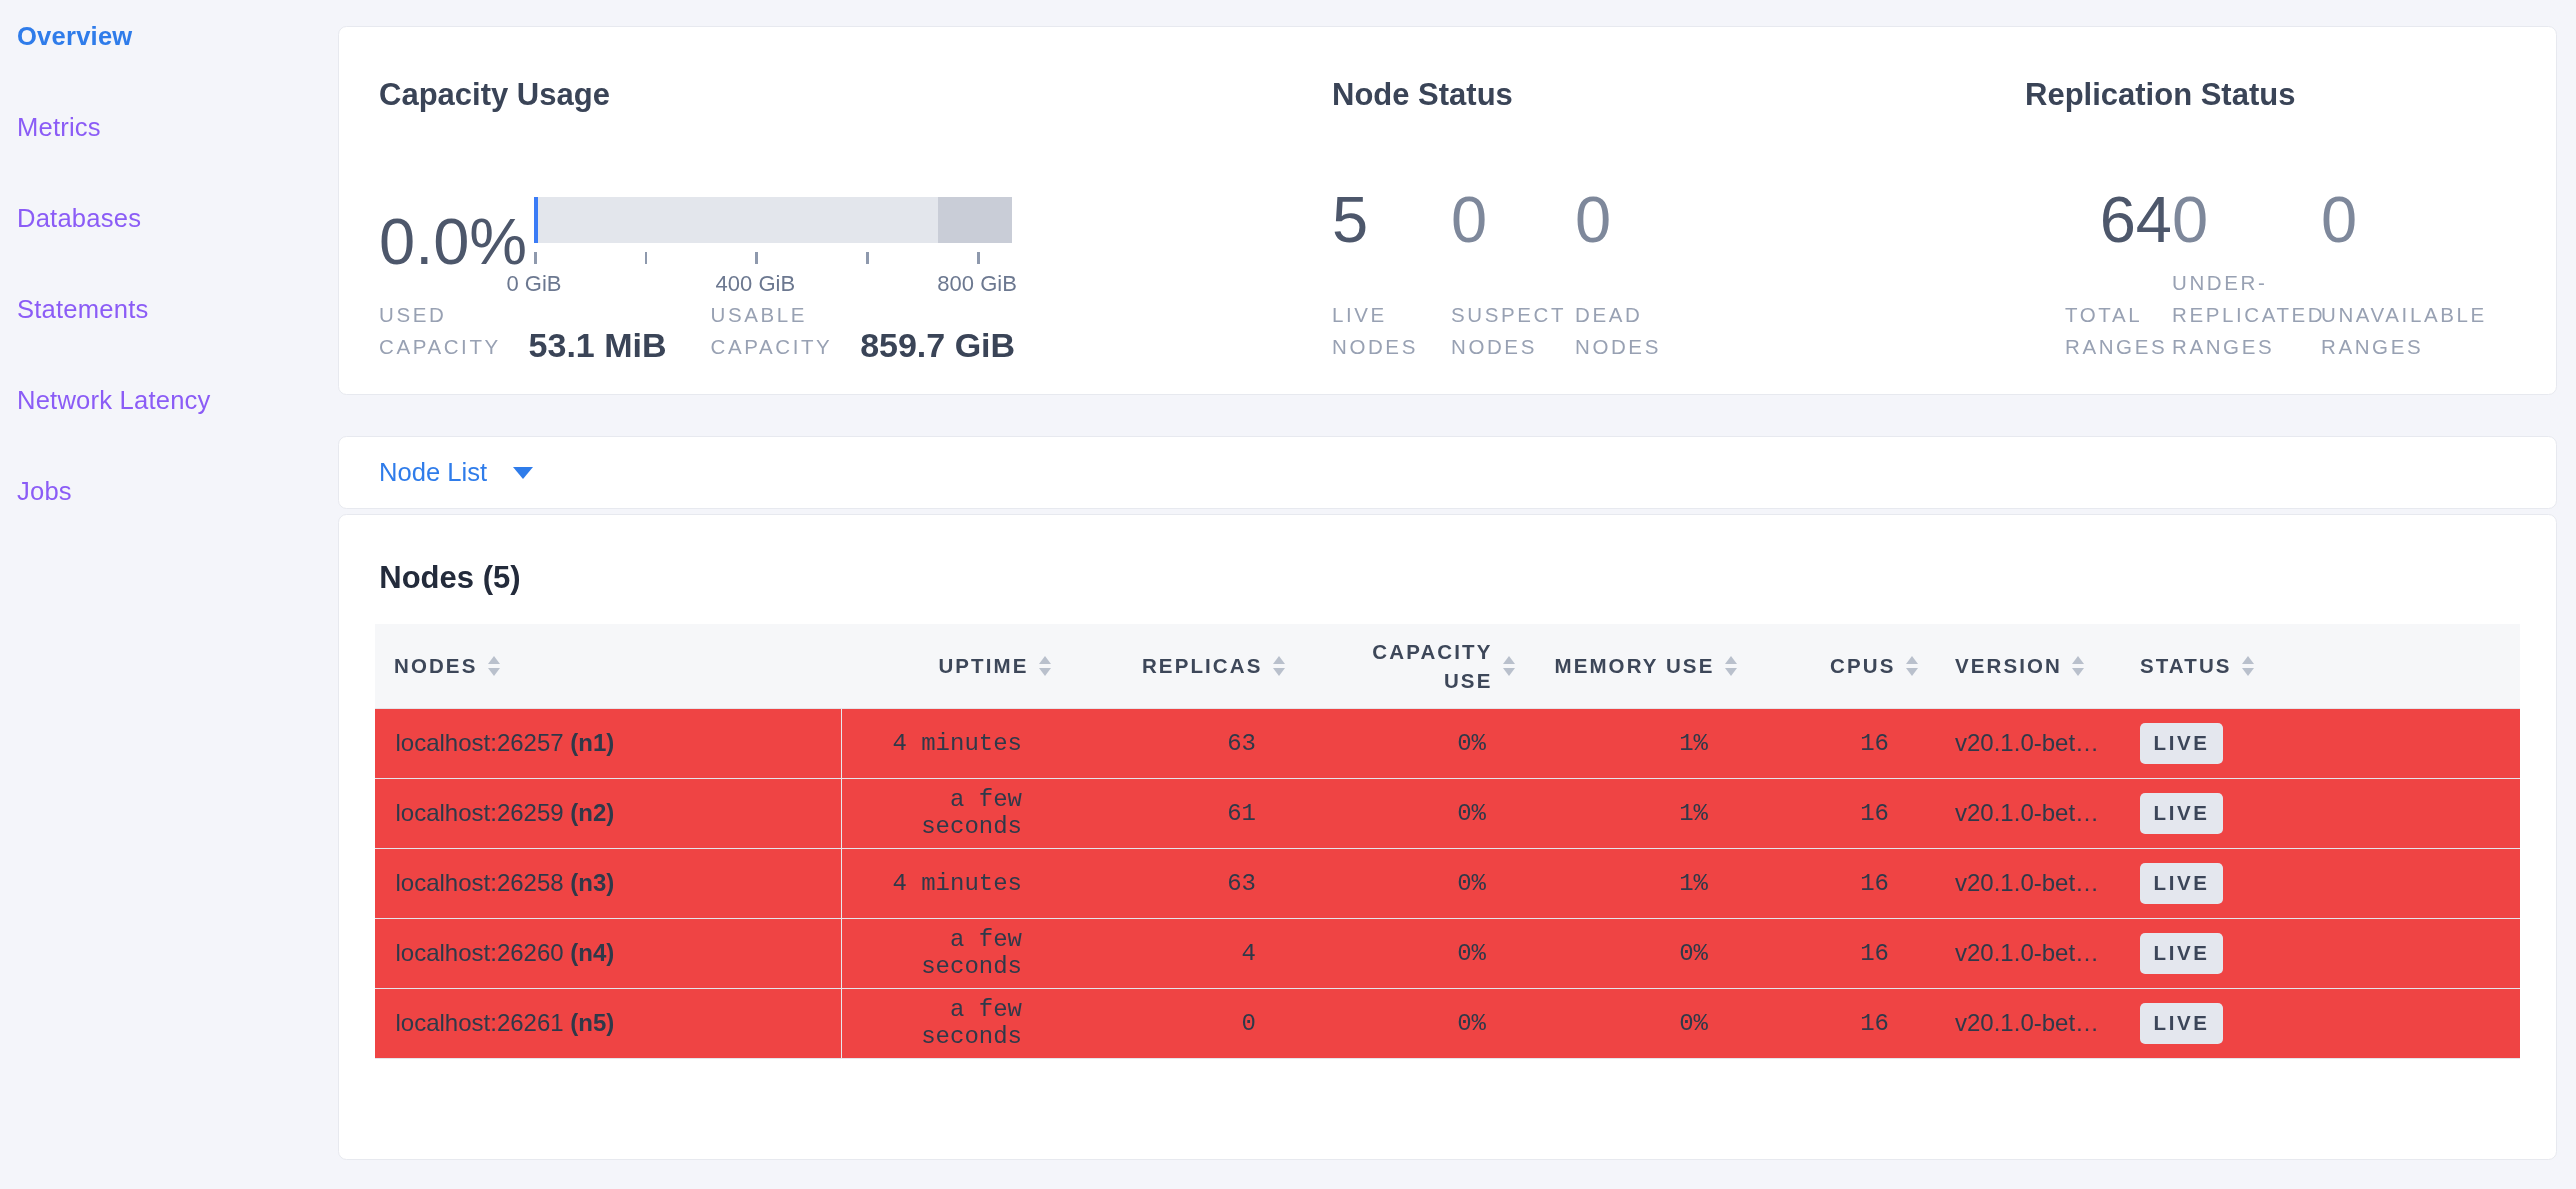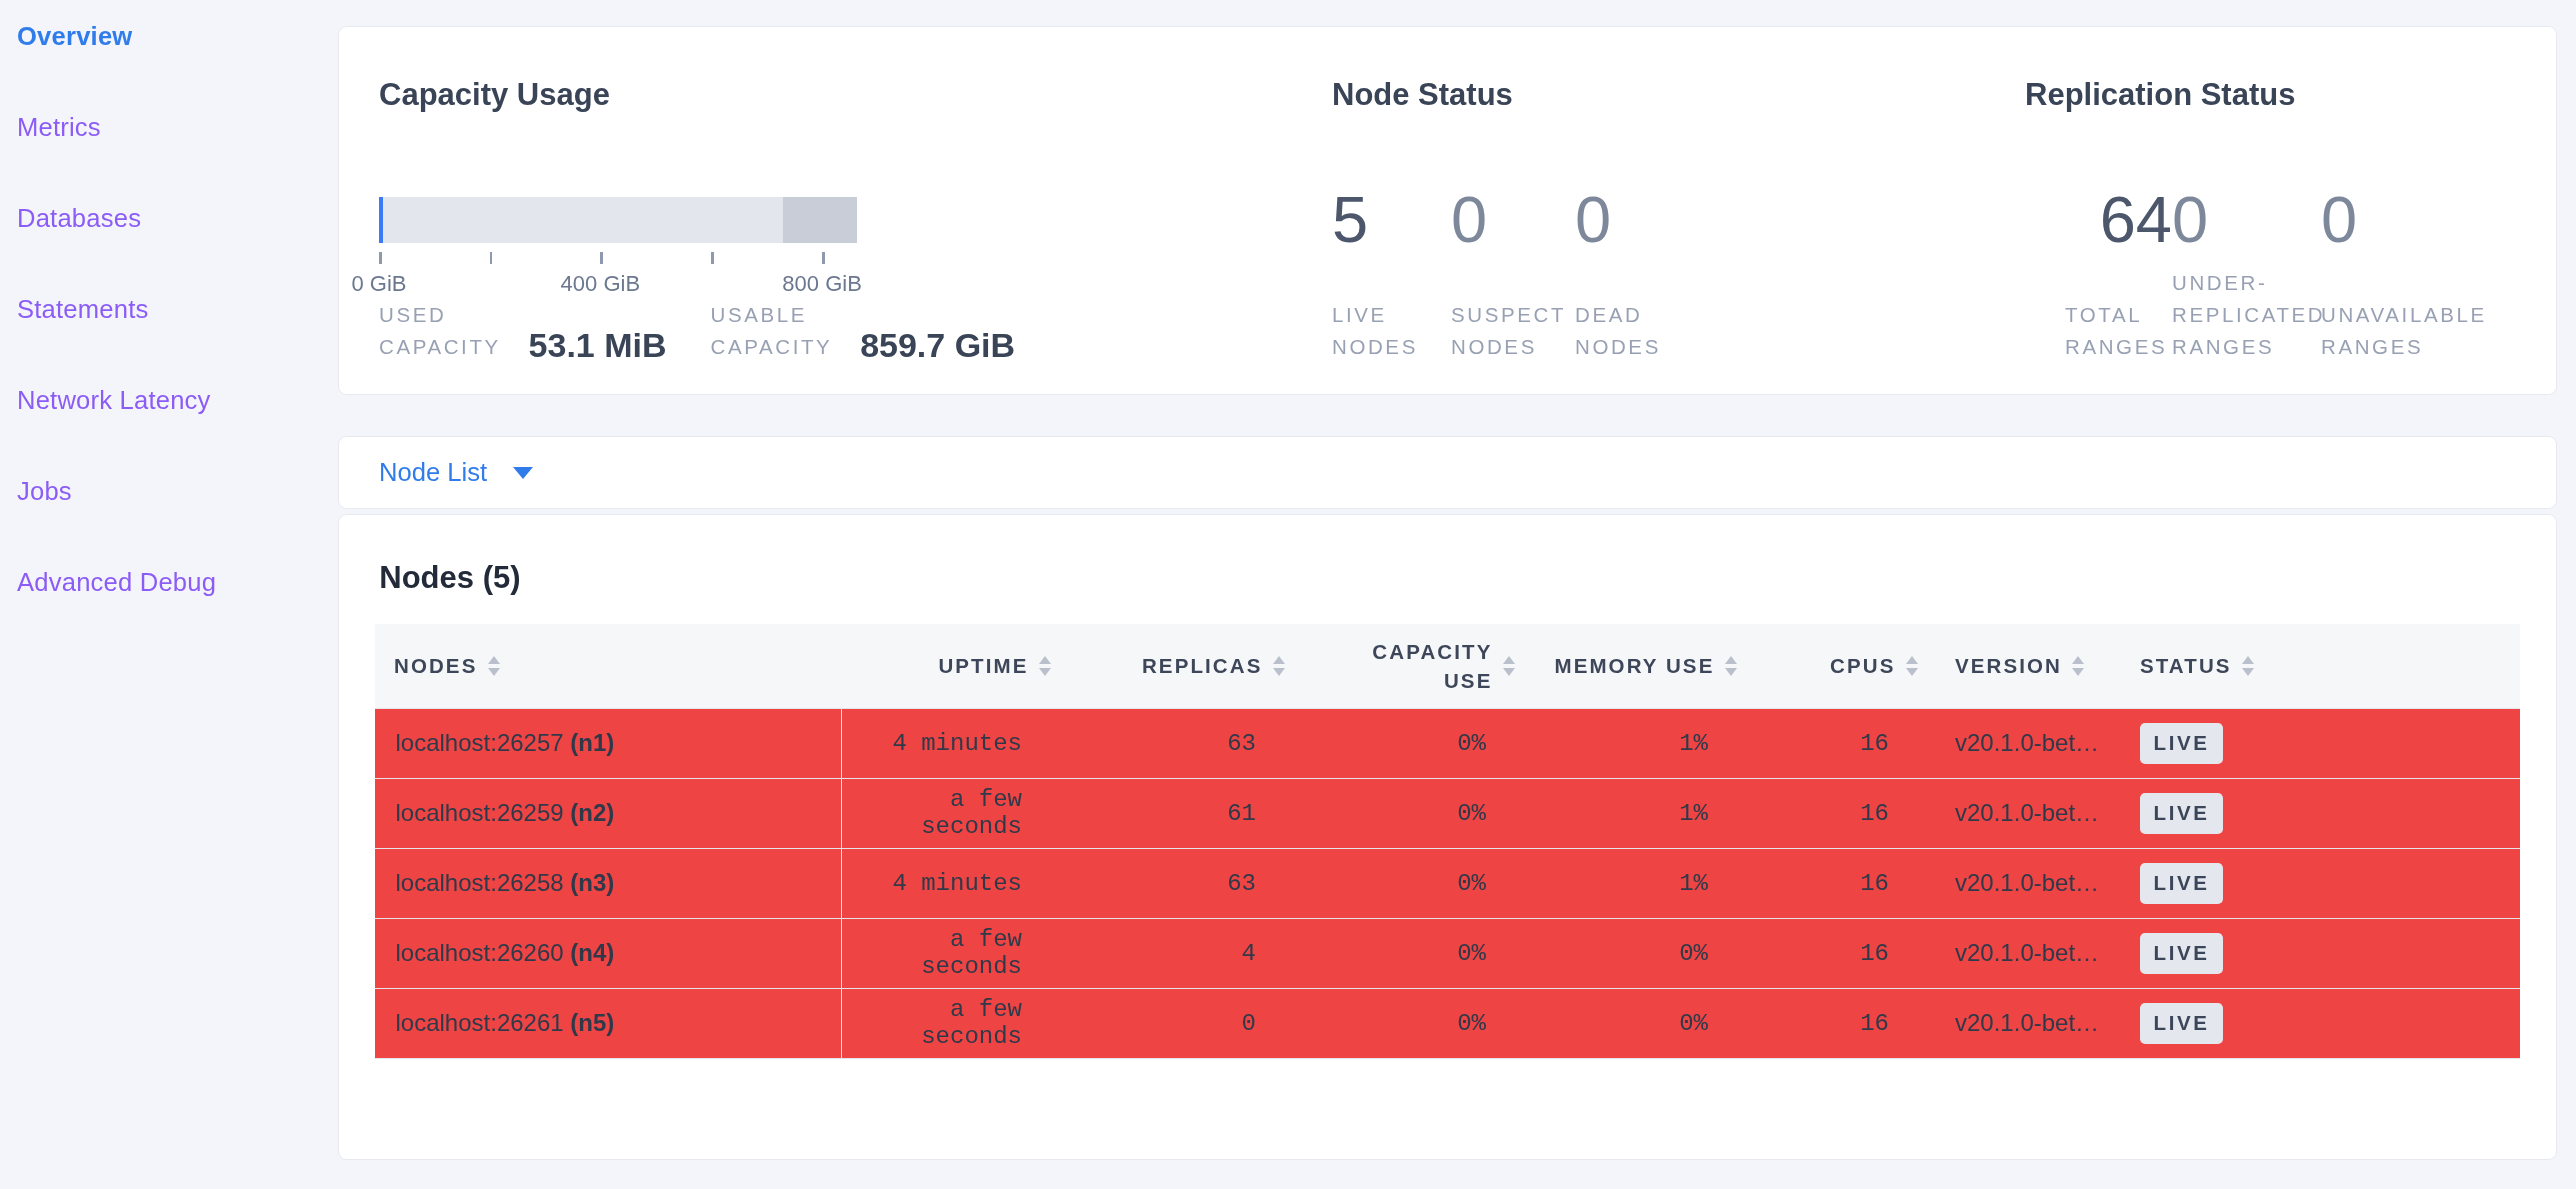--- a/index.html
+++ b/index.html
@@ -115,30 +115,30 @@
 </head>
 <body>
 
 <nav class="sidebar">
   <div class="nav-item active">Overview</div>
   <div class="nav-item">Metrics</div>
   <div class="nav-item">Databases</div>
   <div class="nav-item">Statements</div>
   <div class="nav-item">Network Latency</div>
   <div class="nav-item">Jobs</div>
-  <div class="nav-item">Advanced Debug</div>
 </nav>
 
 <main class="main">
 
   <div class="card summary">
 
     <section class="section capacity">
       <h2 class="card-title">Capacity Usage</h2>
       <div class="cap-row">
+        <div class="big-num">0.0%</div>
         <div class="gauge">
           <div class="gauge-bar">
             <div class="gauge-dark"></div>
             <div class="gauge-used"></div>
           </div>
           <div class="gauge-ticks">
             <i style="left:0;"></i>
               <i style="left:23.2%;"></i>
               <i style="left:46.3%;"></i>
               <i style="left:69.5%;"></i>

